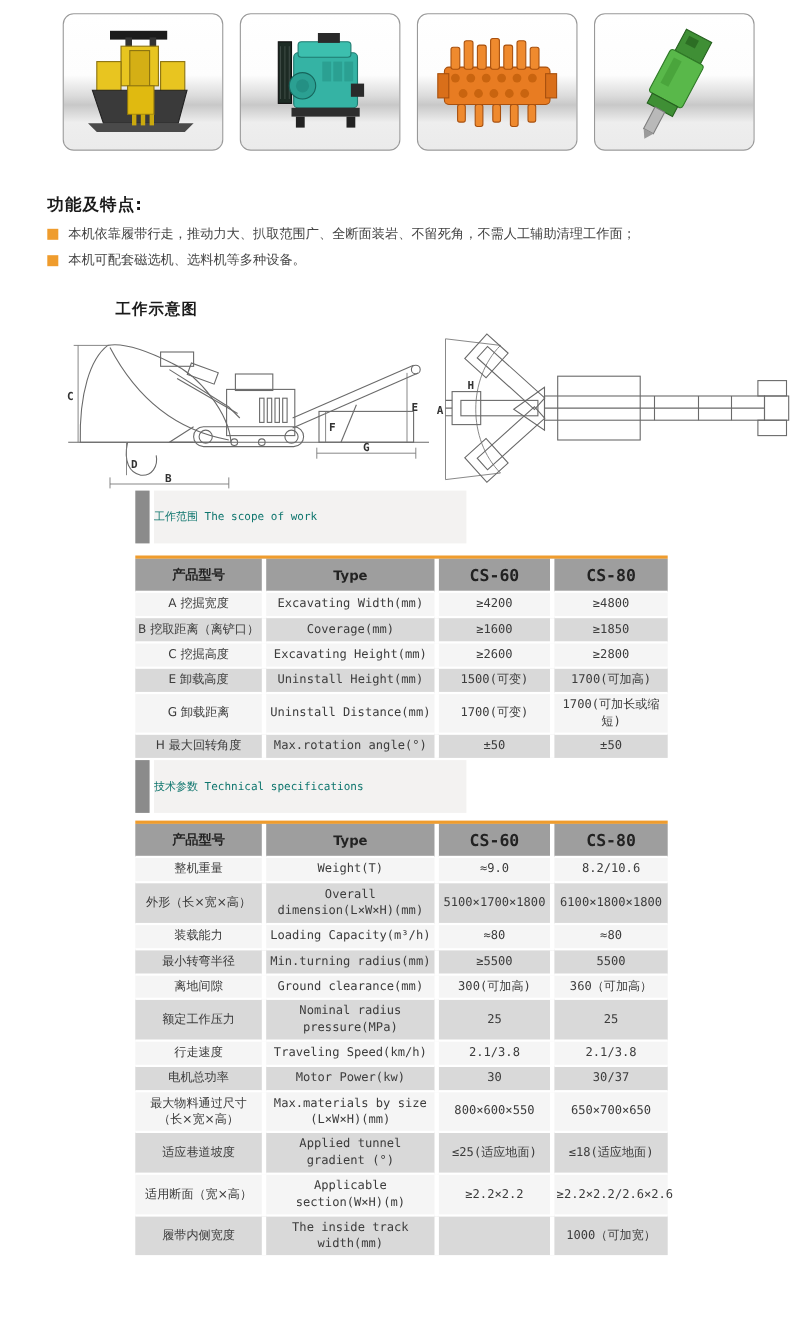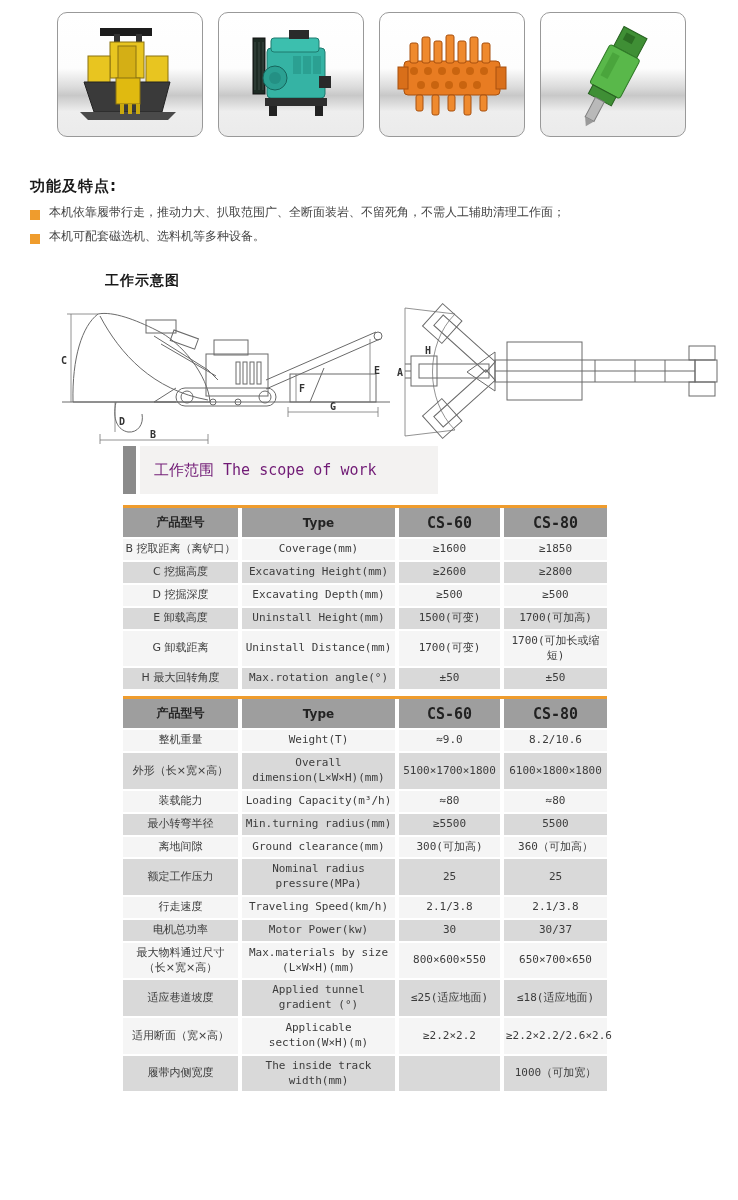--- a/index.html
+++ b/index.html
@@ -10,39 +10,39 @@
   .product-row { display:flex; gap:15px; padding:12px 0 0 57px; }
   .card {
     width:146px; height:125px; box-sizing:border-box;
     border:1px solid #999; border-radius:10px;
     background:linear-gradient(180deg,#ffffff 0%,#fdfdfd 45%,#dcdcdc 60%,#c8c8c8 67%,#eeeeee 80%,#ebebeb 100%);
     display:flex; align-items:center; justify-content:center;
   }
   .card svg { display:block; }
 
   
-  .features { margin:40px 0 0 30px; }
+  .features { margin:40px 0 0 43px; }
   .features-title { font-size:15px; font-weight:bold; color:#1a1a1a; letter-spacing:1px; }
-  .feature-item { display:flex; align-items:flex-end; margin-top:8px; font-size:12px; color:#444; line-height:1.35; }
+  .feature-item { display:flex; align-items:center; margin-top:8px; font-size:12px; color:#444; line-height:1.35; }
   .bullet { flex:0 0 10px; width:10px; height:10px; background:#EF9C2D; margin:2px 9px 0 0; }
 
   
   .diagram-title { margin:28px 0 0 105px; font-size:14px; font-weight:bold; color:#1a1a1a; letter-spacing:1px; }
   .diagrams { display:flex; padding:4px 0 0 58px; }
   .diagrams svg { display:block; }
   .dwg { stroke:#6a6a6a; stroke-width:1; fill:none; }
   .dim { stroke:#777; stroke-width:0.8; fill:none; }
   .dimtxt { font-size:10px; font-weight:bold; fill:#333; font-family:"DejaVu Sans Mono","Liberation Mono",monospace; }
 
   
   .section-head { margin-left:123px; display:flex; height:48px; }
   .section-bar { width:13px; background:#8B8B8B; margin-right:4px; }
   .section-panel {
     width:284px; background:#F3F2F1; display:flex; align-items:center;
-    padding-left:14px; font-size:15px; color:#701a75;
+    padding-left:0; font-size:10px; color:#0f766e;
     font-family:"DejaVu Sans Mono","Liberation Mono",monospace; white-space:nowrap;
   }
 
   
   .table-wrap { margin-left:123px; width:484px; }
   .orange-line { height:3px; background:#EF9C2D; }
   table { border-collapse:collapse; width:484px; table-layout:fixed; }
   th, td { text-align:center; vertical-align:middle; }
   th {
     background:#9E9E9E; color:#222; height:27px; font-size:12px; font-weight:bold;
@@ -263,38 +263,38 @@
       <thead>
         <tr>
           <th>产品型号</th>
           <th>Type</th>
           <th class="model">CS-60</th>
           <th class="model">CS-80</th>
         </tr>
       </thead>
       <tbody>
           <tr>
+            <td class="c-zh">A 挖掘宽度</td>
+            <td class="c-en">Excavating Width(mm)</td>
+            <td class="c-60">≥4200</td>
+            <td class="c-80">≥4800</td>
+          </tr>
+          <tr>
             <td class="c-zh">B 挖取距离（离铲口）</td>
             <td class="c-en">Coverage(mm)</td>
             <td class="c-60">≥1600</td>
             <td class="c-80">≥1850</td>
           </tr>
           <tr>
             <td class="c-zh">C 挖掘高度</td>
             <td class="c-en">Excavating Height(mm)</td>
             <td class="c-60">≥2600</td>
             <td class="c-80">≥2800</td>
           </tr>
           <tr>
-            <td class="c-zh">D 挖掘深度</td>
-            <td class="c-en">Excavating Depth(mm)</td>
-            <td class="c-60">≥500</td>
-            <td class="c-80">≥500</td>
-          </tr>
-          <tr>
             <td class="c-zh">E 卸载高度</td>
             <td class="c-en">Uninstall Height(mm)</td>
             <td class="c-60">1500(可变)</td>
             <td class="c-80">1700(可加高)</td>
           </tr>
           <tr>
             <td class="c-zh">G 卸载距离</td>
             <td class="c-en">Uninstall Distance(mm)</td>
             <td class="c-60">1700(可变)</td>
             <td class="c-80">1700(可加长或缩短)</td>
@@ -302,20 +302,24 @@
           <tr>
             <td class="c-zh">H 最大回转角度</td>
             <td class="c-en">Max.rotation angle(°)</td>
             <td class="c-60">±50</td>
             <td class="c-80">±50</td>
           </tr>
         </tbody>
     </table>
   </div>
 
+  <div class="section-head sect2">
+    <div class="section-bar"></div>
+    <div class="section-panel">技术参数 Technical specifications</div>
+  </div>
   <div class="table-wrap wrap2">
     <div class="orange-line"></div>
     <table>
       <colgroup>
           <col style="width:117px">
           <col style="width:157px">
           <col style="width:105px">
           <col style="width:105px">
         </colgroup>
       <thead>

